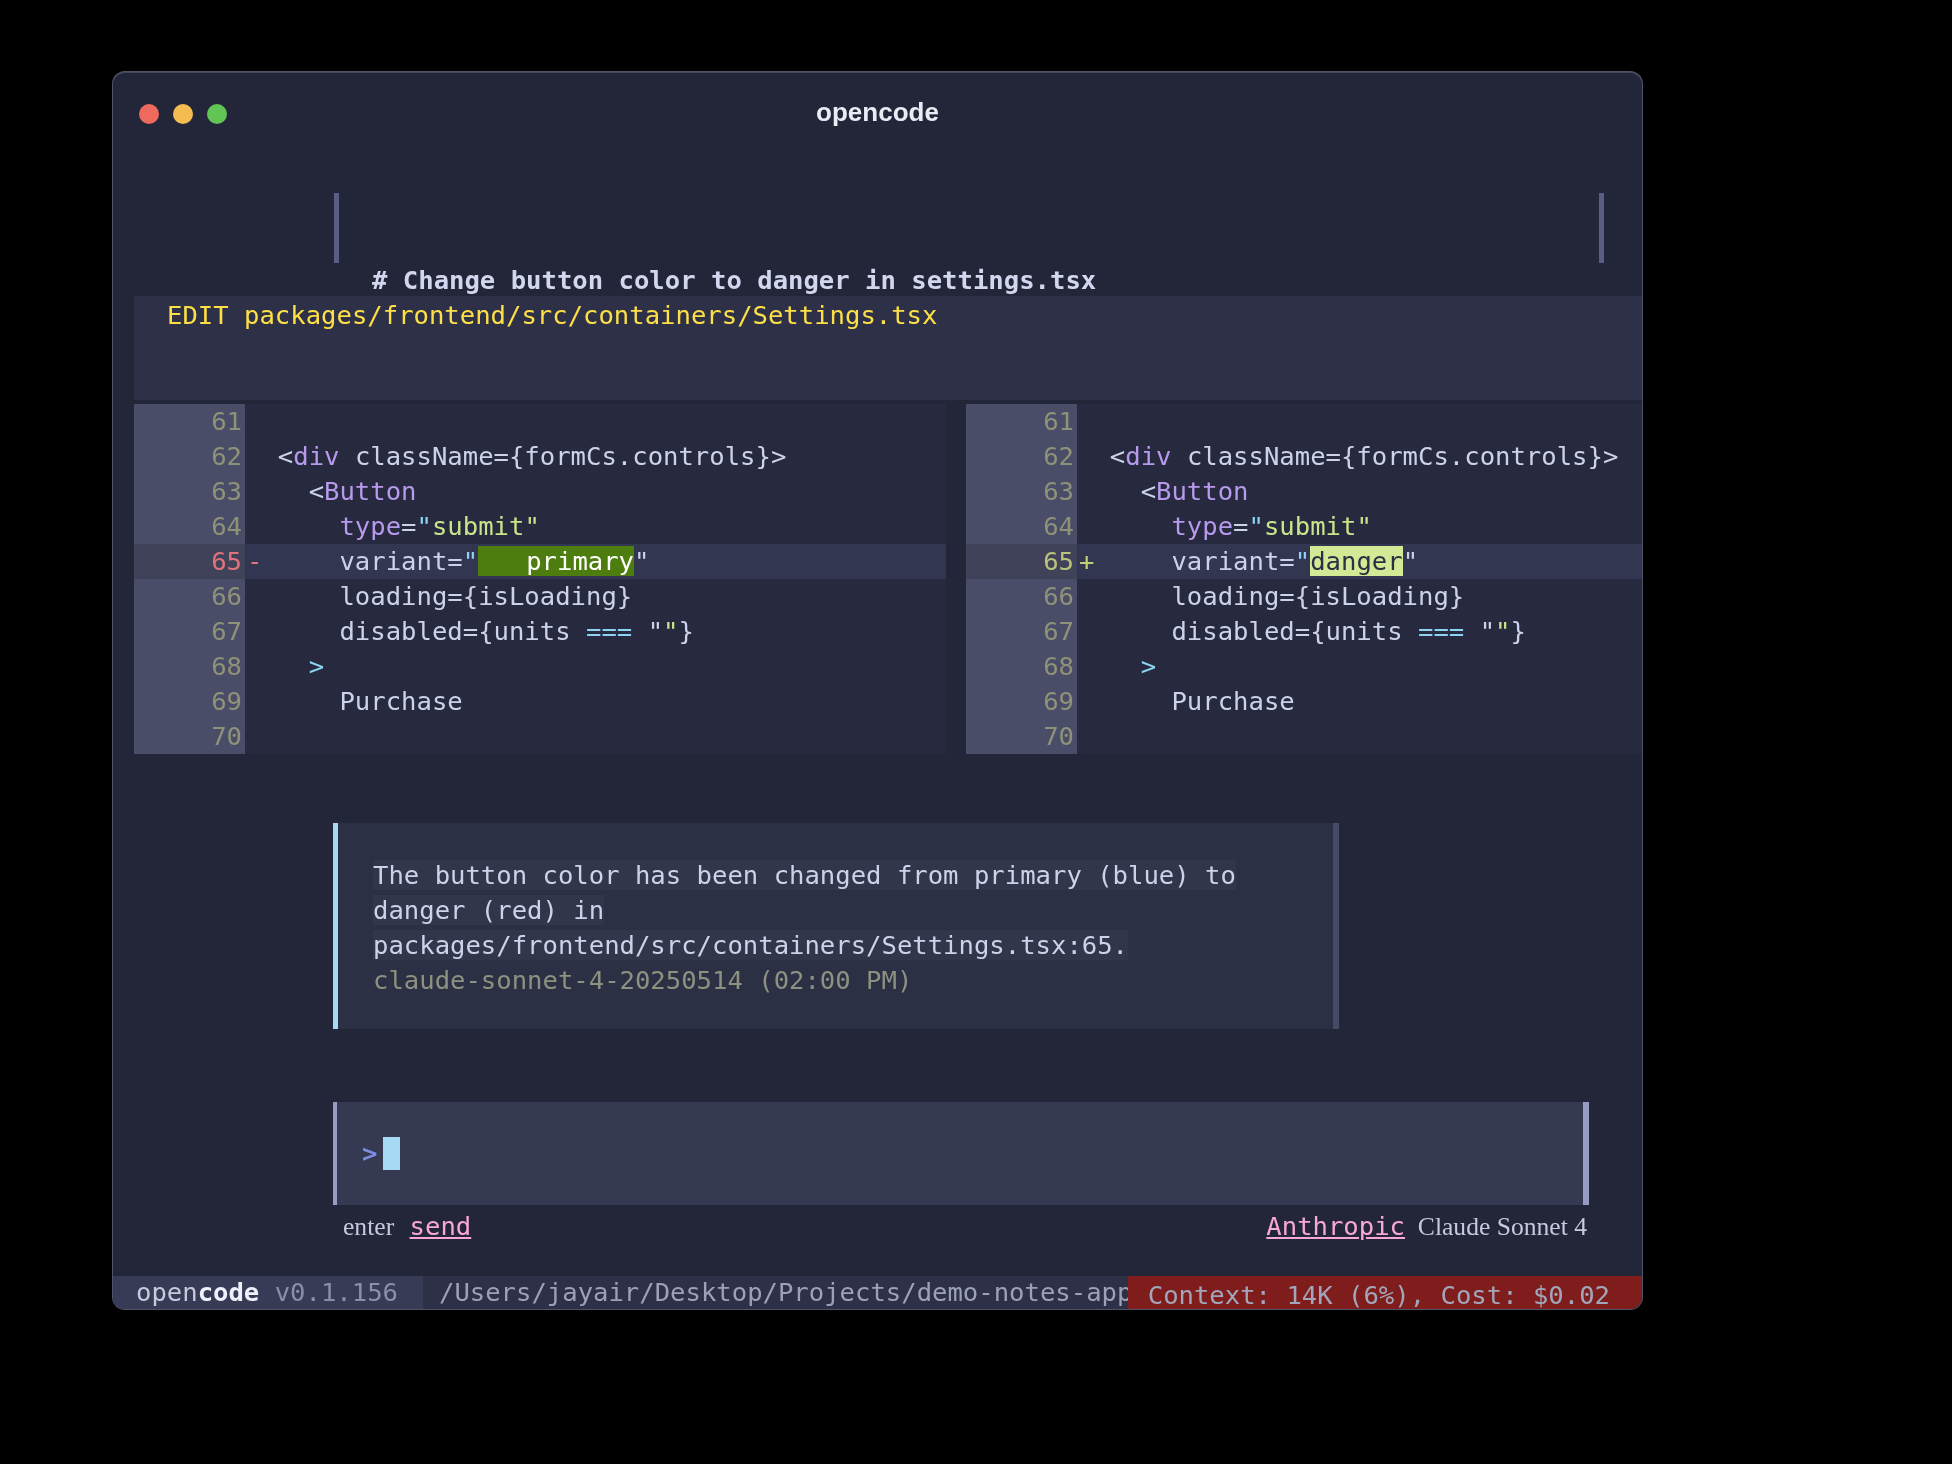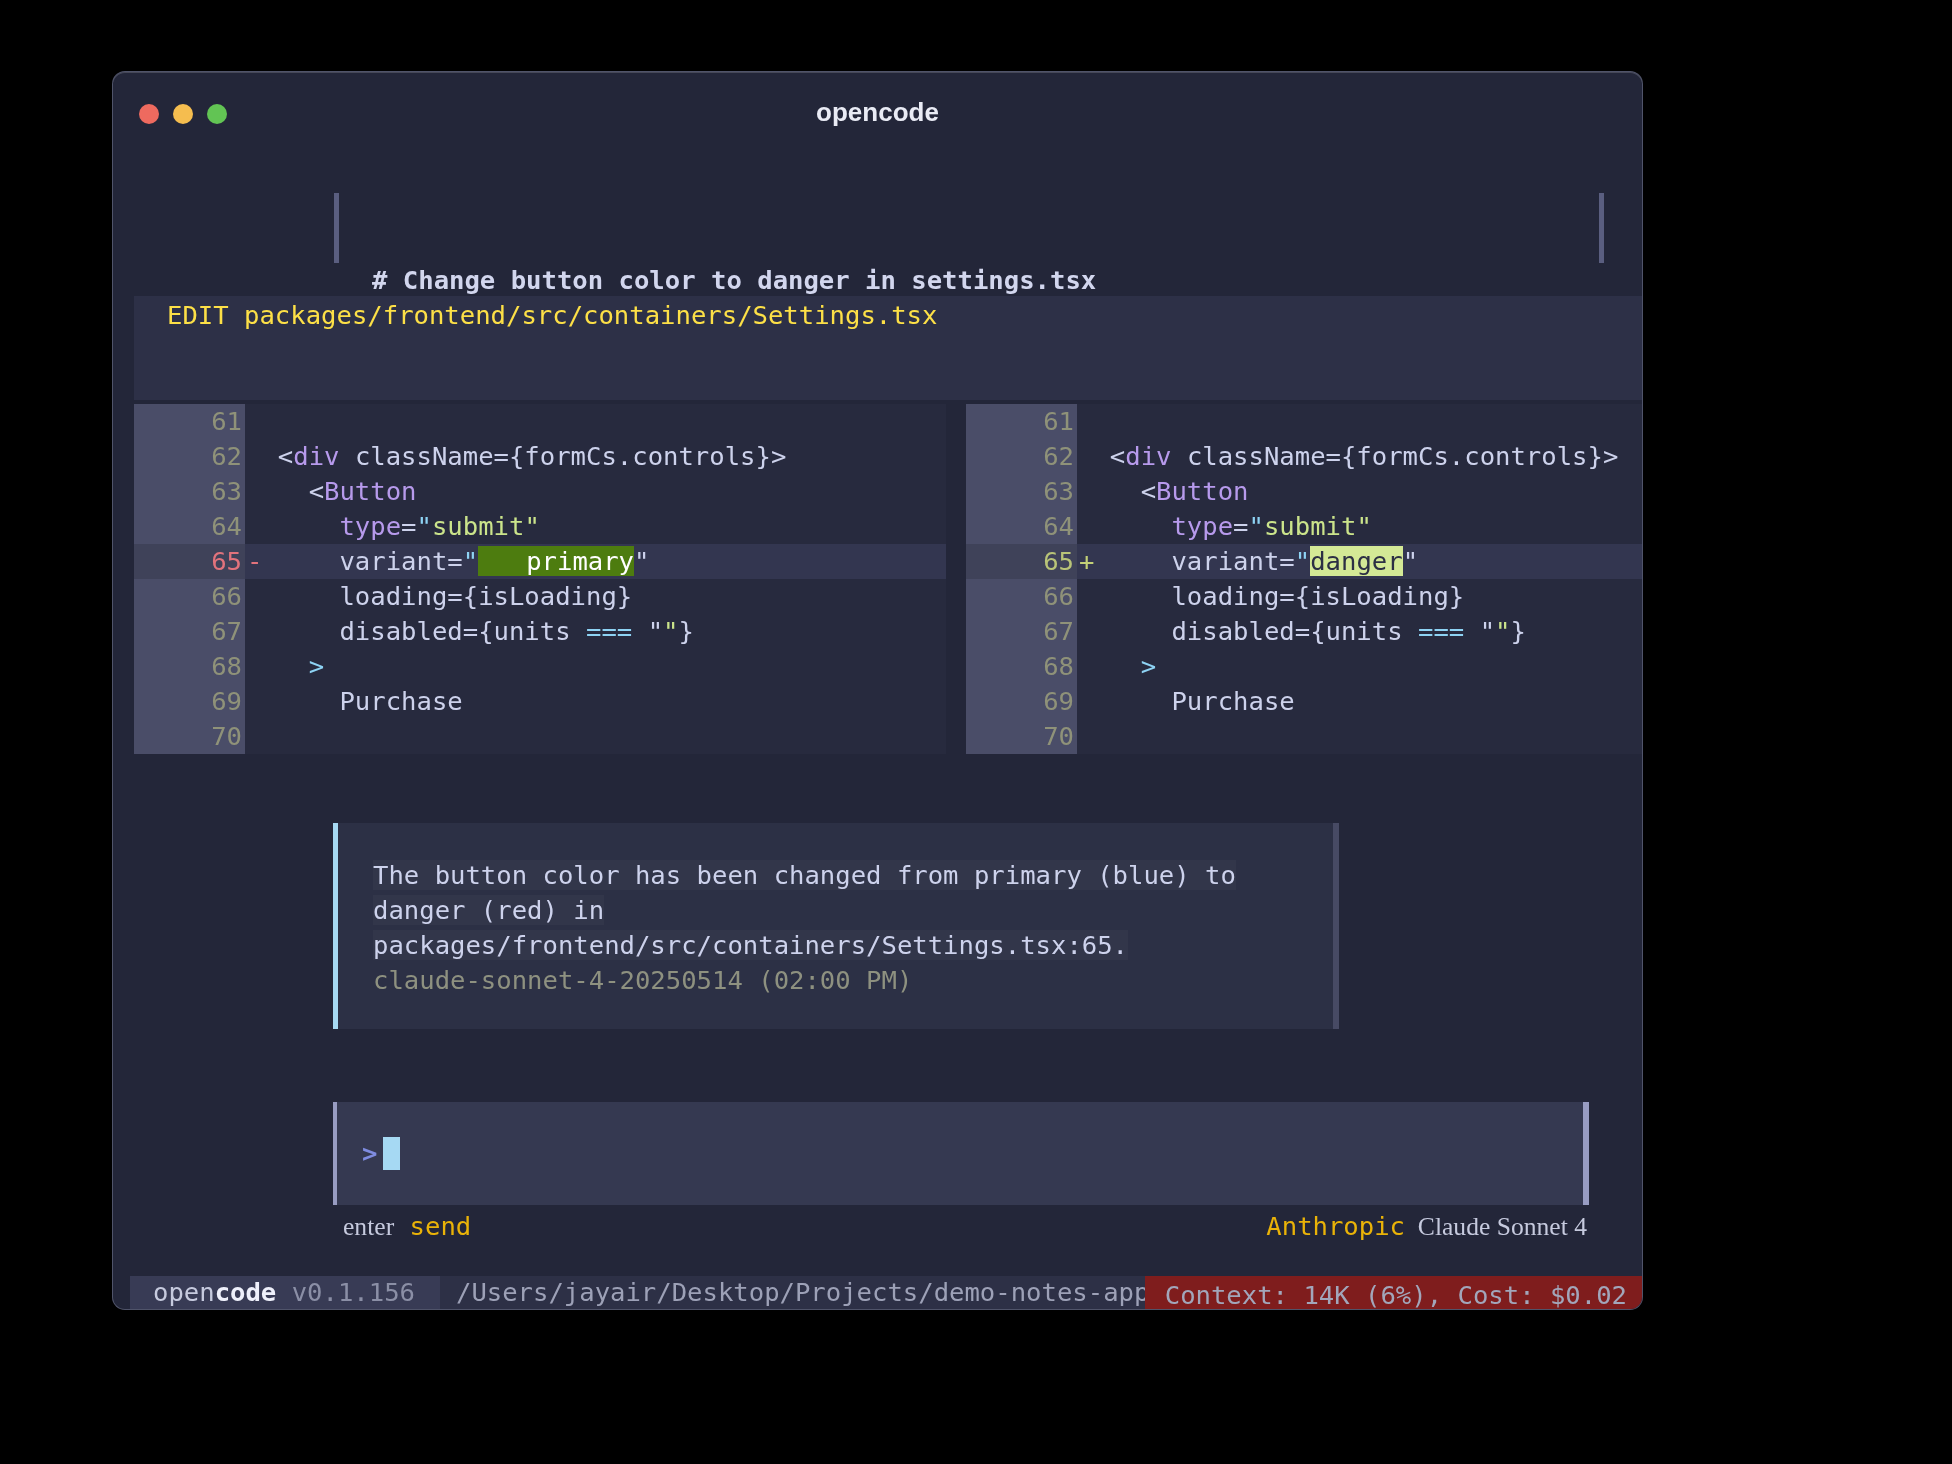--- a/index.html
+++ b/index.html
@@ -60,24 +60,24 @@
   
   .input-box{position:absolute;left:220px;top:1030px;width:1256px;height:103px;
     background:#353951;display:flex;align-items:center;box-sizing:border-box;padding-left:29px;}
   .input-leftbar{position:absolute;left:0;top:0;bottom:0;width:4px;background:#989cc2;}
   .input-rightbar{position:absolute;right:0;top:0;bottom:0;width:6px;background:#989cc2;}
   .prompt{color:#7f8ce0;font-weight:700;}
   .cursor{display:inline-block;width:17px;height:33px;background:#a6d9f3;margin-left:6px;vertical-align:middle;}
   
   .hints{position:absolute;left:220px;top:1137px;width:1256px;height:35px;
     display:flex;justify-content:space-between;box-sizing:border-box;padding:0 2px 0 10px;white-space:pre;}
-  .hint-dim{color:#eab308;} .hint-bright{color:#c6cade;font-family:Liberation Serif, serif;}
+  .hint-dim{color:#f9a8d4;text-decoration:underline;} .hint-bright{color:#c6cade;font-family:Liberation Serif, serif;}
   .hints .gap{margin-left:1ch;}
   
-  .statusbar{position:absolute;left:17px;bottom:0;width:100%;height:33px;display:flex;
+  .statusbar{position:absolute;left:0;bottom:0;width:100%;height:33px;display:flex;
     background:#2d3046;line-height:33px;font-size:25.6px;white-space:pre;}
   .sb-app{background:#383b55;padding:0 25px 0 23px;color:#c6cade;flex:none;}
   .sb-app .bold{font-weight:700;color:#eef0fb;}
   .sb-app .version{color:#8b8fa6;margin-left:1ch;}
   .sb-path{flex:1;padding-left:16px;color:#9da1b7;background:#2d3046;overflow:hidden;}
   .sb-usage{background:#7f1d1d;padding:3px 32px 0 20px;color:#a2a6ba;flex:none;}
 </style>
 </head>
 <body>
 

